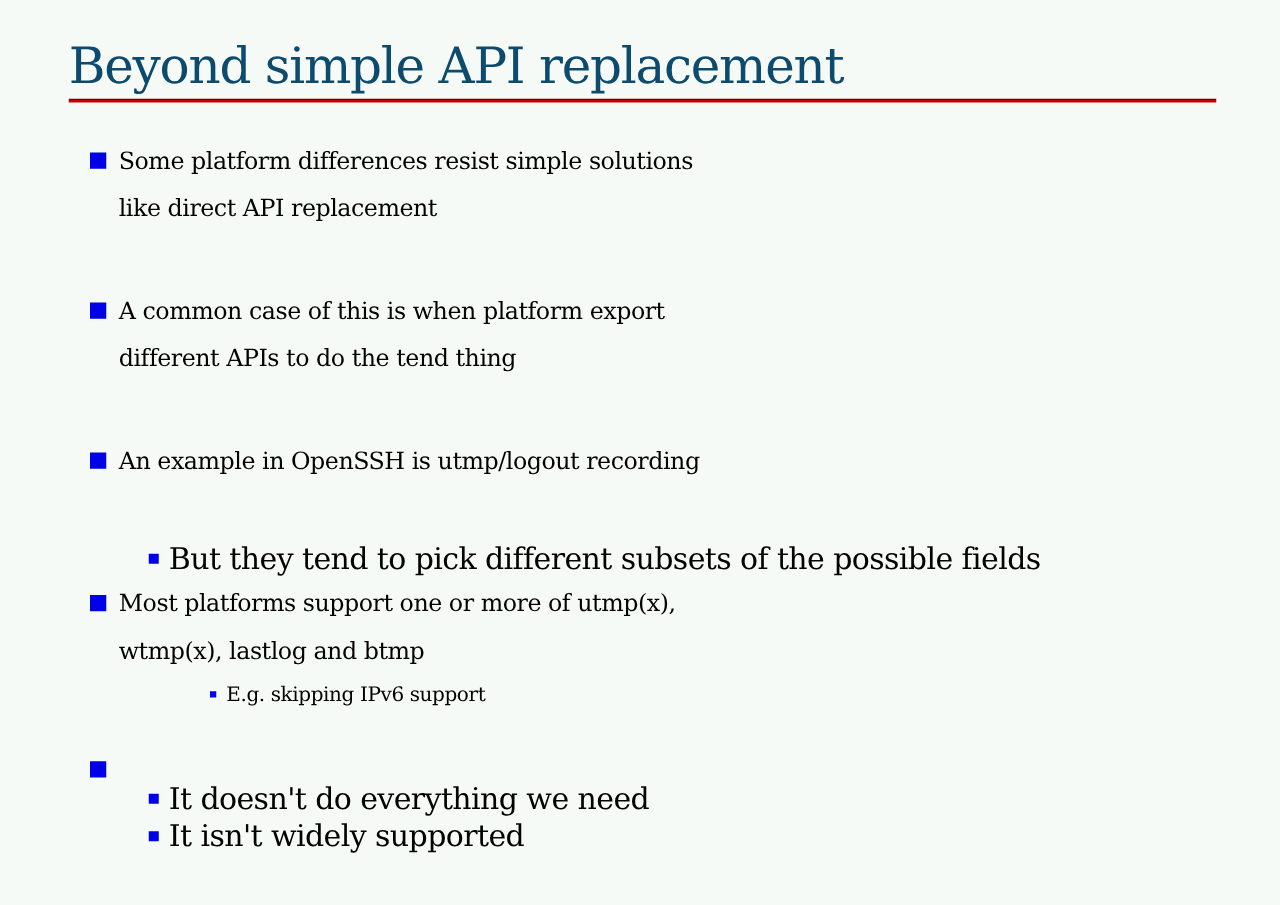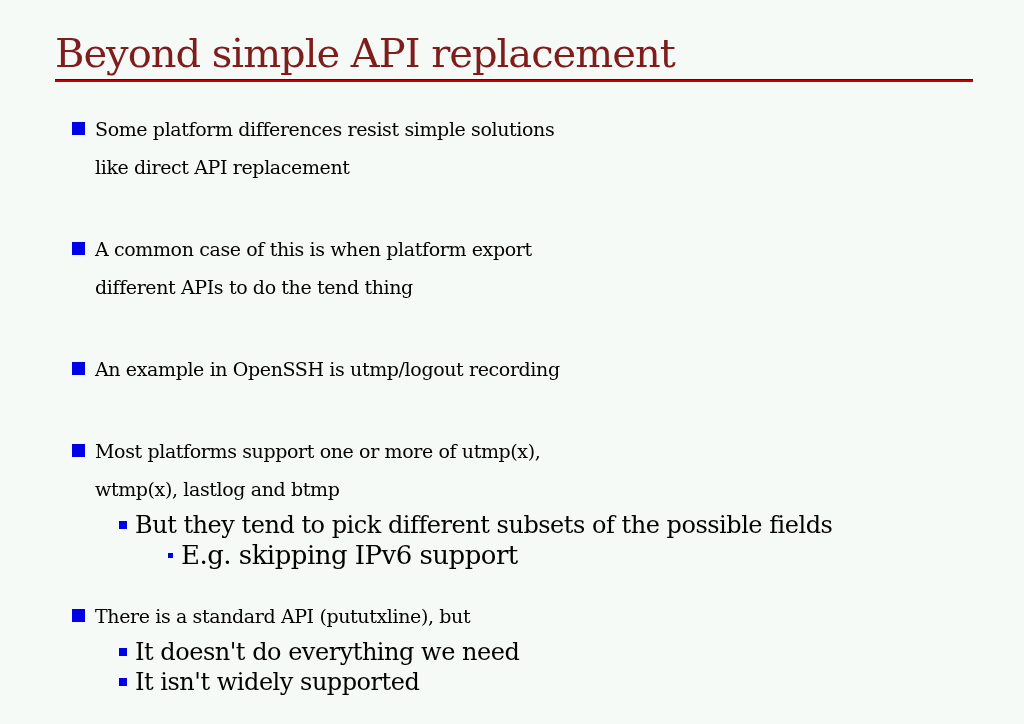--- a/index.html
+++ b/index.html
@@ -17,21 +17,21 @@
     width: 1024px;
     height: 724px;
   }
   .slide-title {
     position: absolute;
     left: 55px;
     top: 30px;
     font-size: 40px;
     line-height: 46px;
     letter-spacing: -1px;
-    color: #7f1d1d;
+    color: #0c4a6e;
     white-space: pre;
   }
   .title-rule {
     position: absolute;
     left: 55px;
     top: 79px;
     width: 918px;
     height: 3px;
     background: linear-gradient(#6d0000 0 34%, #c40000 34% 100%);
   }
@@ -59,21 +59,21 @@
   }
   
   .item.l2 { margin-left: 119px; font-size: 24px; line-height: 30px; }
   .item.l2 .marker {
     width: 8px; height: 8px;
     margin-top: 11px; margin-right: 8px;
     background: #0000e8;
     flex: 0 0 8px;
   }
   
-  .item.l3 { margin-left: 168px; font-size: 26px; line-height: 27px; }
+  .item.l3 { margin-left: 168px; font-size: 16px; line-height: 27px; }
   .item.l3 .marker {
     width: 5px; height: 5px;
     margin-top: 11px; margin-right: 8px;
     background: #0000e8;
     flex: 0 0 5px;
   }
   .gap-lg { margin-bottom: 44px; }
   .gap-md { margin-bottom: 28px; }
   .gap-xs { margin-bottom: 2px; }
 </style>
@@ -98,39 +98,38 @@
       <span class="marker"></span>
       <div class="text">A common case of this is when platform export
 different APIs to do the tend thing</div>
     </div>
 
     <div class="item l1 gap-lg">
       <span class="marker"></span>
       <div class="text">An example in OpenSSH is utmp/logout recording</div>
     </div>
 
+    <div class="item l2 gap-xs">
+      <span class="marker"></span>
+      <div class="text">But they tend to pick different subsets of the possible fields</div>
+    </div>
+
     <div class="item l1 gap-xs">
       <span class="marker"></span>
       <div class="text">Most platforms support one or more of utmp(x),
 wtmp(x), lastlog and btmp</div>
-    </div>
-
-    <div class="item l2 gap-xs">
-      <span class="marker"></span>
-      <div class="text">But they tend to pick different subsets of the possible fields</div>
     </div>
 
     <div class="item l3 gap-md">
       <span class="marker"></span>
       <div class="text">E.g. skipping IPv6 support</div>
     </div>
 
     <div class="item l1 gap-xs">
       <span class="marker"></span>
-      <div class="text">There is a standard API (pututxline), but</div>
     </div>
 
     <div class="item l2">
       <span class="marker"></span>
       <div class="text">It doesn't do everything we need</div>
     </div>
 
     <div class="item l2 gap-xs">
       <span class="marker"></span>
       <div class="text">It isn't widely supported</div>

